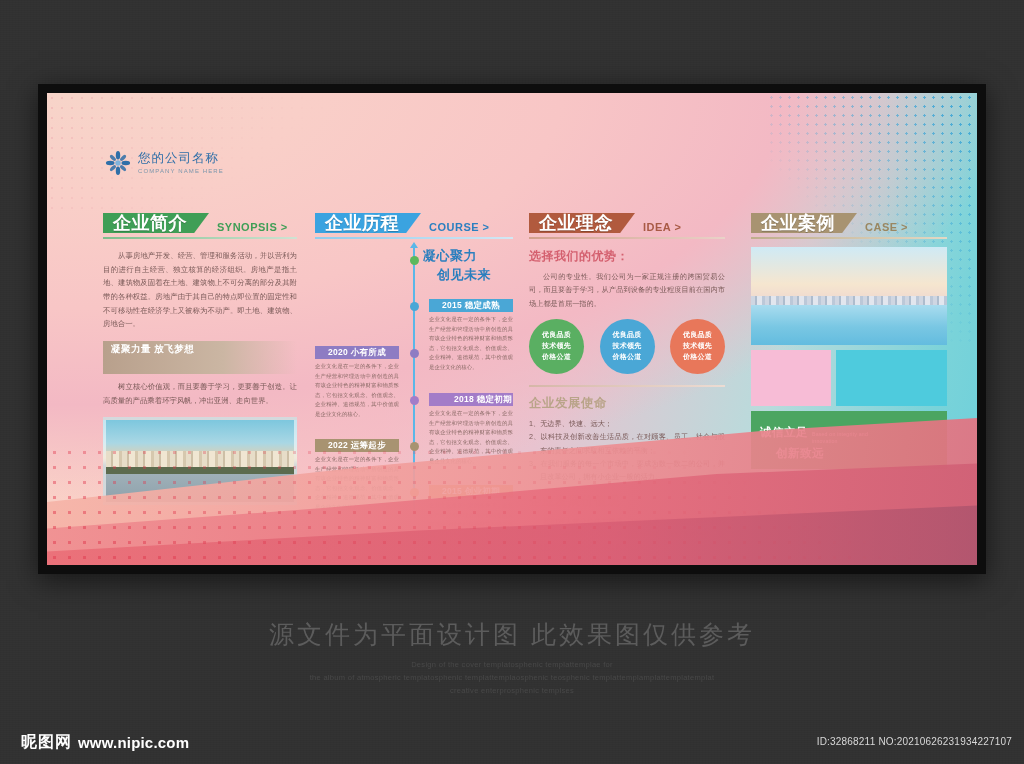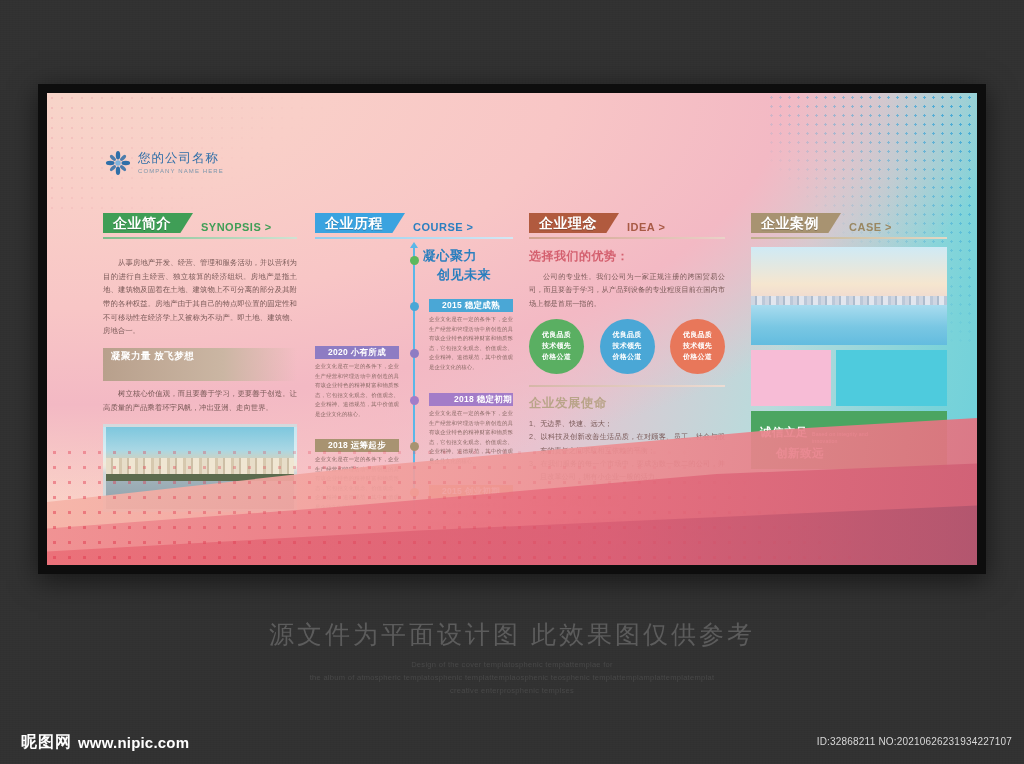--- a/index.html
+++ b/index.html
@@ -79,38 +79,38 @@
   .cols{position:absolute;left:56px;top:118px;right:28px;display:flex;gap:0;}
   .col{position:relative;}
   .col-a{width:194px;margin-right:18px;}
   .col-b{width:198px;margin-right:16px;}
   .col-c{width:196px;margin-right:26px;}
   .col-d{width:196px;}
   
   .sec-head{display:flex;align-items:flex-end;gap:8px;height:22px;}
   .banner{
     position:relative;height:20px;line-height:20px;padding:0 22px 0 10px;
-    color:#fff;font-size:14px;font-weight:bold;letter-spacing:.5px;
+    color:#fff;font-size:18px;font-weight:bold;letter-spacing:.5px;
     text-shadow:0 1px 0 rgba(0,0,0,.22);
     clip-path:polygon(0 0,100% 0,86% 100%,0 100%);
   }
   .b-green{background:#3f9e56;}
   .b-blue{background:#3aa3e0;}
   .b-brown{background:#b15a3e;}
   .b-tan{background:#a89371;}
   .sec-en{font-size:11px;letter-spacing:.5px;font-weight:bold;}
   .en-green{color:#3f9e56;text-align:center;} .en-blue{color:#2b7fc0;}
   .en-brown{color:#a85a45;} .en-tan{color:#9a8761;}
   .rule{height:2px;margin-top:4px;}
   .r-green{background:linear-gradient(90deg,#7dbf8c,#cfe3d3);}
   .r-blue{background:linear-gradient(90deg,#8fcdee,#d3e7f3);}
   .r-brown{background:linear-gradient(90deg,#d2a08c,#e9d2c8);}
   .r-tan{background:linear-gradient(90deg,#bfae8d,#e2d8c4);}
   
-  .copy{font-size:7.4px;line-height:1.85;color:#7a5a58;text-align:justify;margin-top:17px;text-indent:15px;}
+  .copy{font-size:7.4px;line-height:1.85;color:#7a5a58;text-align:justify;margin-top:10px;text-indent:15px;}
   .subhead{
     margin-top:10px;height:33px;line-height:16px;padding-left:8px;
     color:#fff;font-size:9.5px;font-weight:bold;letter-spacing:.5px;
     background:linear-gradient(90deg,#b8a08c 0%,#cbb6a3 62%,rgba(203,182,163,0) 100%);
   }
   .copy2{font-size:7.4px;line-height:1.85;color:#7a5a58;text-align:justify;margin-top:6px;text-indent:15px;}
   .photo{
     margin-top:9px;height:88px;border:3px solid rgba(255,255,255,.55);box-sizing:border-box;
     background:
       linear-gradient(180deg,#7dc7de 0%,#a9d7e4 28%,#e3cfae 46%,#cfc4b2 50%,#9aa7ad 56%,#9fadb4 100%);
@@ -252,21 +252,21 @@
               <div class="tl-tag" style="background: rgb(142, 124, 195);">2020 小有所成</div>
               <div class="tl-body">企业文化是在一定的条件下，企业生产经营和管理活动中所创造的具有该企业特色的精神财富和物质形态，它包括文化观念、价值观念、企业精神、道德规范，其中价值观是企业文化的核心。</div>
             </div>
             <div class="tl-dot" style="background: rgb(142, 124, 195); top: 102px;"></div>
             <div class="tl-card right" style="top: 146px;">
               <div class="tl-tag" style="background: rgb(163, 124, 200); padding-left: 24px;">2018 稳定初期</div>
               <div class="tl-body">企业文化是在一定的条件下，企业生产经营和管理活动中所创造的具有该企业特色的精神财富和物质形态，它包括文化观念、价值观念、企业精神、道德规范，其中价值观是企业文化的核心。</div>
             </div>
             <div class="tl-dot" style="background: rgb(163, 124, 200); top: 149px;"></div>
             <div class="tl-card left" style="top: 192px;">
-              <div class="tl-tag" style="background: rgb(168, 147, 113);">2018 运筹起步</div>
+              <div class="tl-tag" style="background: rgb(168, 147, 113);">2022 运筹起步</div>
               <div class="tl-body">企业文化是在一定的条件下，企业生产经营和管理活动中所创造的具有该企业特色的精神财富和物质形态，它包括文化观念、价值观念、企业精神、道德规范，其中价值观是企业文化的核心。</div>
             </div>
             <div class="tl-dot" style="background: rgb(168, 147, 113); top: 195px;"></div>
             <div class="tl-card right" style="top: 238px;">
               <div class="tl-tag" style="background: rgb(232, 134, 63);">2015 创业初期</div>
               <div class="tl-body">企业文化是在一定的条件下，企业生产经营和管理活动中所创造的具有该企业特色的精神财富和物质形态，它包括文化观念、价值观念、企业精神、道德规范，其中价值观是企业文化的核心。</div>
             </div>
             <div class="tl-dot" style="background: rgb(232, 134, 63); top: 241px;"></div>
           </div>
       </div>

